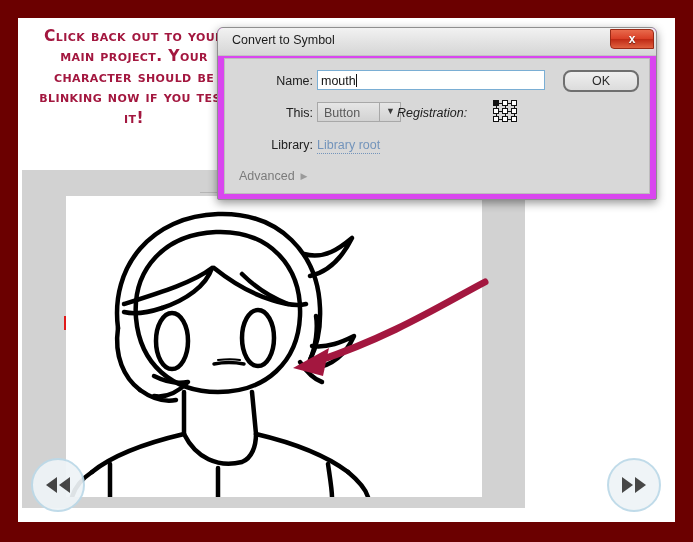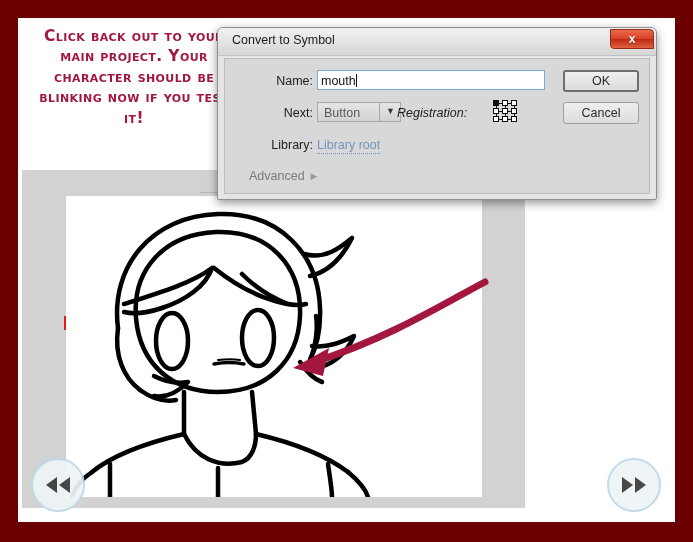--- a/index.html
+++ b/index.html
@@ -121,21 +121,21 @@
     pointer-events: none;
   }
 
   
   #dialog {
     position: absolute;
     left: 199px;
     top: 9px;
     width: 440px;
     height: 173px;
-    background: #e5e5e5;
+    background: #d946ef;
     border: 1px solid #8f8f8f;
     border-radius: 6px 6px 2px 2px;
     box-shadow: 0 3px 10px rgba(0,0,0,0.42);
     box-sizing: border-box;
   }
   #dialog-titlebar {
     position: relative;
     height: 27px;
     background: linear-gradient(to bottom, #f2f2f2 0%, #e2e2e2 55%, #d6d6d6 100%);
     border-radius: 5px 5px 0 0;
@@ -265,21 +265,21 @@
     left: 92px;
     top: 79px;
     font-size: 12.5px;
     color: #7394bb;
     border-bottom: 1px dotted #7394bb;
     line-height: 15px;
   }
 
   #advanced-row {
     position: absolute;
-    left: 24px;
+    left: 14px;
     top: 110px;
     font-size: 12.5px;
     color: #7b7b7b;
   }
   #advanced-arrow {
     display: inline-block;
     margin-left: 6px;
     font-size: 9px;
     color: #9a9a9a;
     vertical-align: 1px;
@@ -289,21 +289,21 @@
     position: absolute;
     width: 76px;
     height: 22px;
     background: linear-gradient(to bottom, #efefef, #dcdcdc);
     border: 1px solid #a0a0a0;
     box-sizing: border-box;
     font-size: 12.5px;
     color: #2a2a2a;
     text-align: center;
     line-height: 20px;
-    border-radius: 3px;
+    border-radius: 8px;
   }
   #ok-button     { left: 338px; top: 11px; border: 2px solid #6f6f6f; line-height: 18px; }
   #cancel-button { left: 338px; top: 43px; }
 
   
   .nav-button {
     position: absolute;
     width: 54px;
     height: 54px;
     border-radius: 50%;
@@ -398,21 +398,21 @@
       <div id="dialog-titlebar">
         <div id="dialog-title">Convert to Symbol</div>
         <div id="dialog-close">x</div>
       </div>
 
       <div id="dialog-body">
 
         <div class="field-label" id="label-name">Name:</div>
         <div id="name-input"><span>mouth</span><span id="name-caret"></span></div>
 
-        <div class="field-label" id="label-type">Next:</div>
+        <div class="field-label" id="label-type">This:</div>
         <div id="type-select">Button</div>
         <div id="type-arrow">▼</div>
 
         <div class="field-label" id="label-reg">Registration:</div>
         <div id="registration-grid">
           <div class="reg-link" style="left:3px;  top:3px;  width:20px; height:1px;"></div>
           <div class="reg-link" style="left:3px;  top:11px; width:20px; height:1px;"></div>
           <div class="reg-link" style="left:3px;  top:19px; width:20px; height:1px;"></div>
           <div class="reg-link" style="left:3px;  top:3px;  width:1px;  height:18px;"></div>
           <div class="reg-link" style="left:12px; top:3px;  width:1px;  height:18px;"></div>
@@ -427,21 +427,20 @@
           <div class="reg-cell" style="left:9px;  top:16px;"></div>
           <div class="reg-cell" style="left:18px; top:16px;"></div>
         </div>
 
         <div class="field-label" id="label-folder">Library:</div>
         <div id="folder-link">Library root</div>
 
         <div id="advanced-row"><span>Advanced</span><span id="advanced-arrow">▶</span></div>
 
         <div class="dlg-button" id="ok-button">OK</div>
-        <div class="dlg-button" id="cancel-button">Cancel</div>
       </div>
     </div>
 
     <div class="nav-button" id="nav-prev">
       <svg width="26" height="18" viewBox="0 0 26 18">
         <path d="M12 1 L12 17 L1 9 Z" fill="#3a3a3a"></path>
         <path d="M25 1 L25 17 L14 9 Z" fill="#3a3a3a"></path>
       </svg>
     </div>
     <div class="nav-button" id="nav-next">

